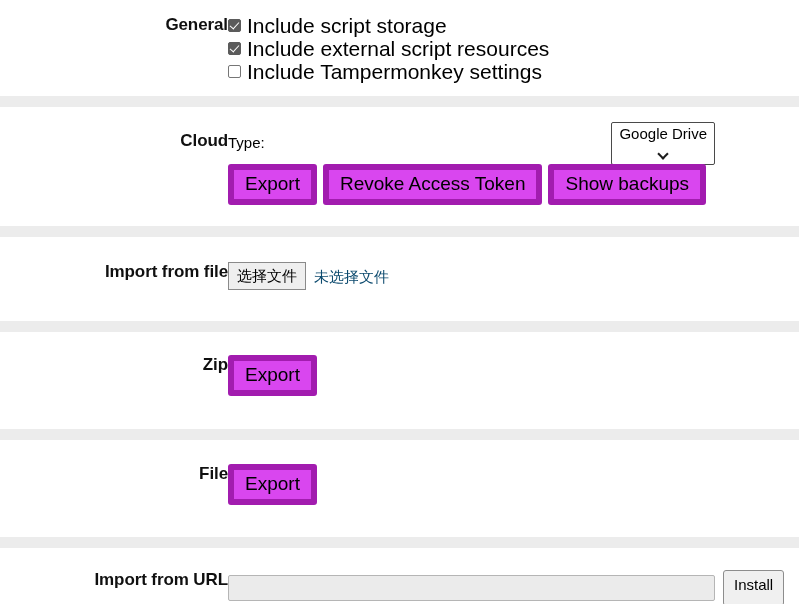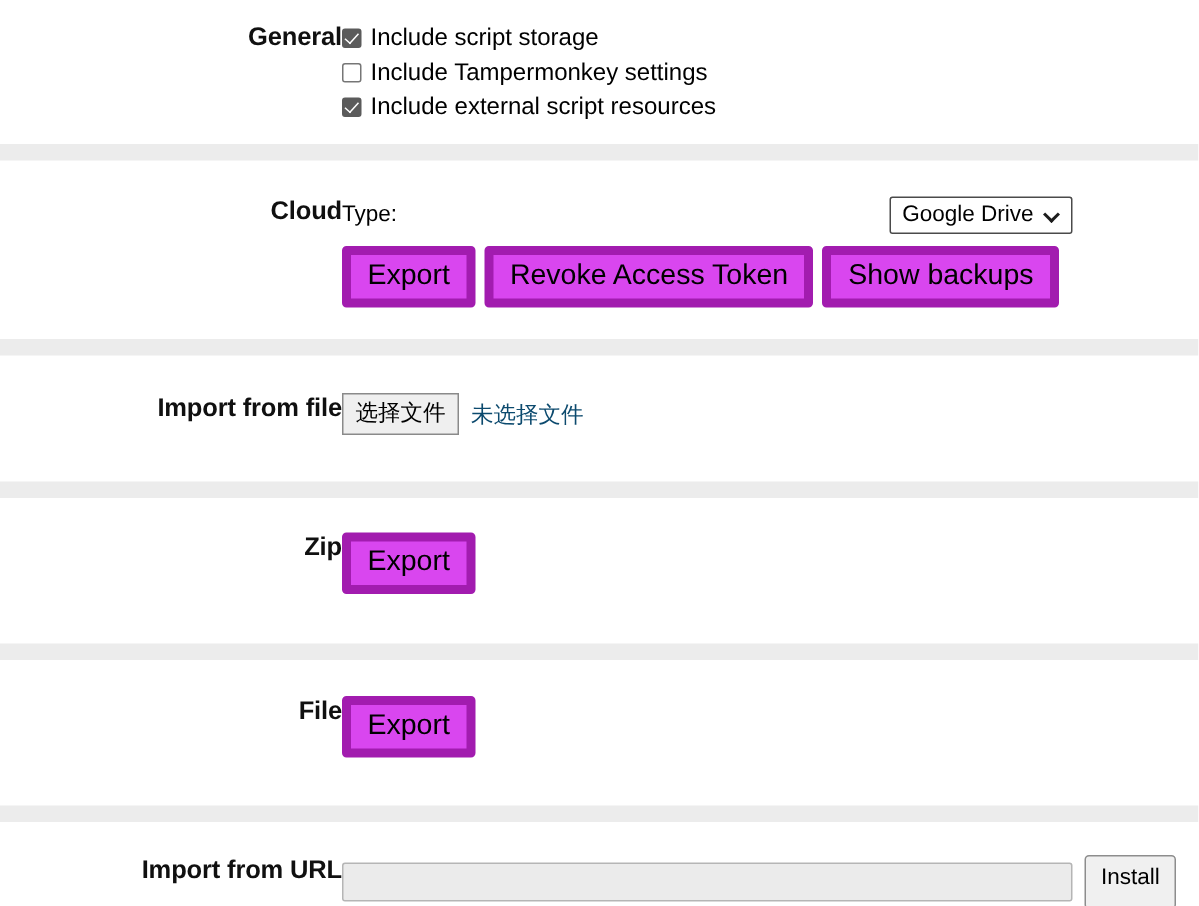--- a/index.html
+++ b/index.html
@@ -77,21 +77,21 @@
     position: absolute;
     left: 3px;
     top: 0px;
     width: 4px;
     height: 8px;
     border: solid #ffffff;
     border-width: 0 1.7px 1.7px 0;
     transform: rotate(42deg);
   }
   .check-label {
-    font-size: 16px;
+    font-size: 21px;
     line-height: 18px;
     color: #000000;
     white-space: nowrap;
   }
 
   
   .btn {
     display: inline-block;
     box-sizing: border-box;
     font-family: "Liberation Sans", sans-serif;
@@ -121,20 +121,21 @@
     display: inline-flex;
     align-items: center;
     gap: 7px;
     background: #ffffff;
     border: 1px solid #4a4a4a;
     border-radius: 2px;
     padding: 2px 7px 3px 7px;
     font-size: 15px;
     line-height: 18px;
     cursor: default;
+    flex-direction: column;
   }
   .chev {
     width: 11px;
     height: 7px;
     display: inline-block;
     position: relative;
     flex: 0 0 11px;
   }
   .chev::before {
     content: "";
@@ -208,27 +209,27 @@
   <div class="section" style="padding-top:15px; padding-bottom:12px;">
     <div class="section-title">General</div>
     <div class="section-body">
 
       <div class="check-row">
         <span class="cbox on"></span>
         <span class="check-label">Include script storage</span>
       </div>
 
       <div class="check-row">
+        <span class="cbox on"></span>
+        <span class="check-label">Include external script resources</span>
+      </div>
+
+      <div class="check-row">
         <span class="cbox off"></span>
         <span class="check-label">Include Tampermonkey settings</span>
-      </div>
-
-      <div class="check-row">
-        <span class="cbox on"></span>
-        <span class="check-label">Include external script resources</span>
       </div>
 
     </div>
   </div>
 
   <div class="divider"></div>
 
   <div class="section" style="padding-top:24px; padding-bottom:21px;">
     <div class="section-title">Cloud</div>
     <div class="section-body">

